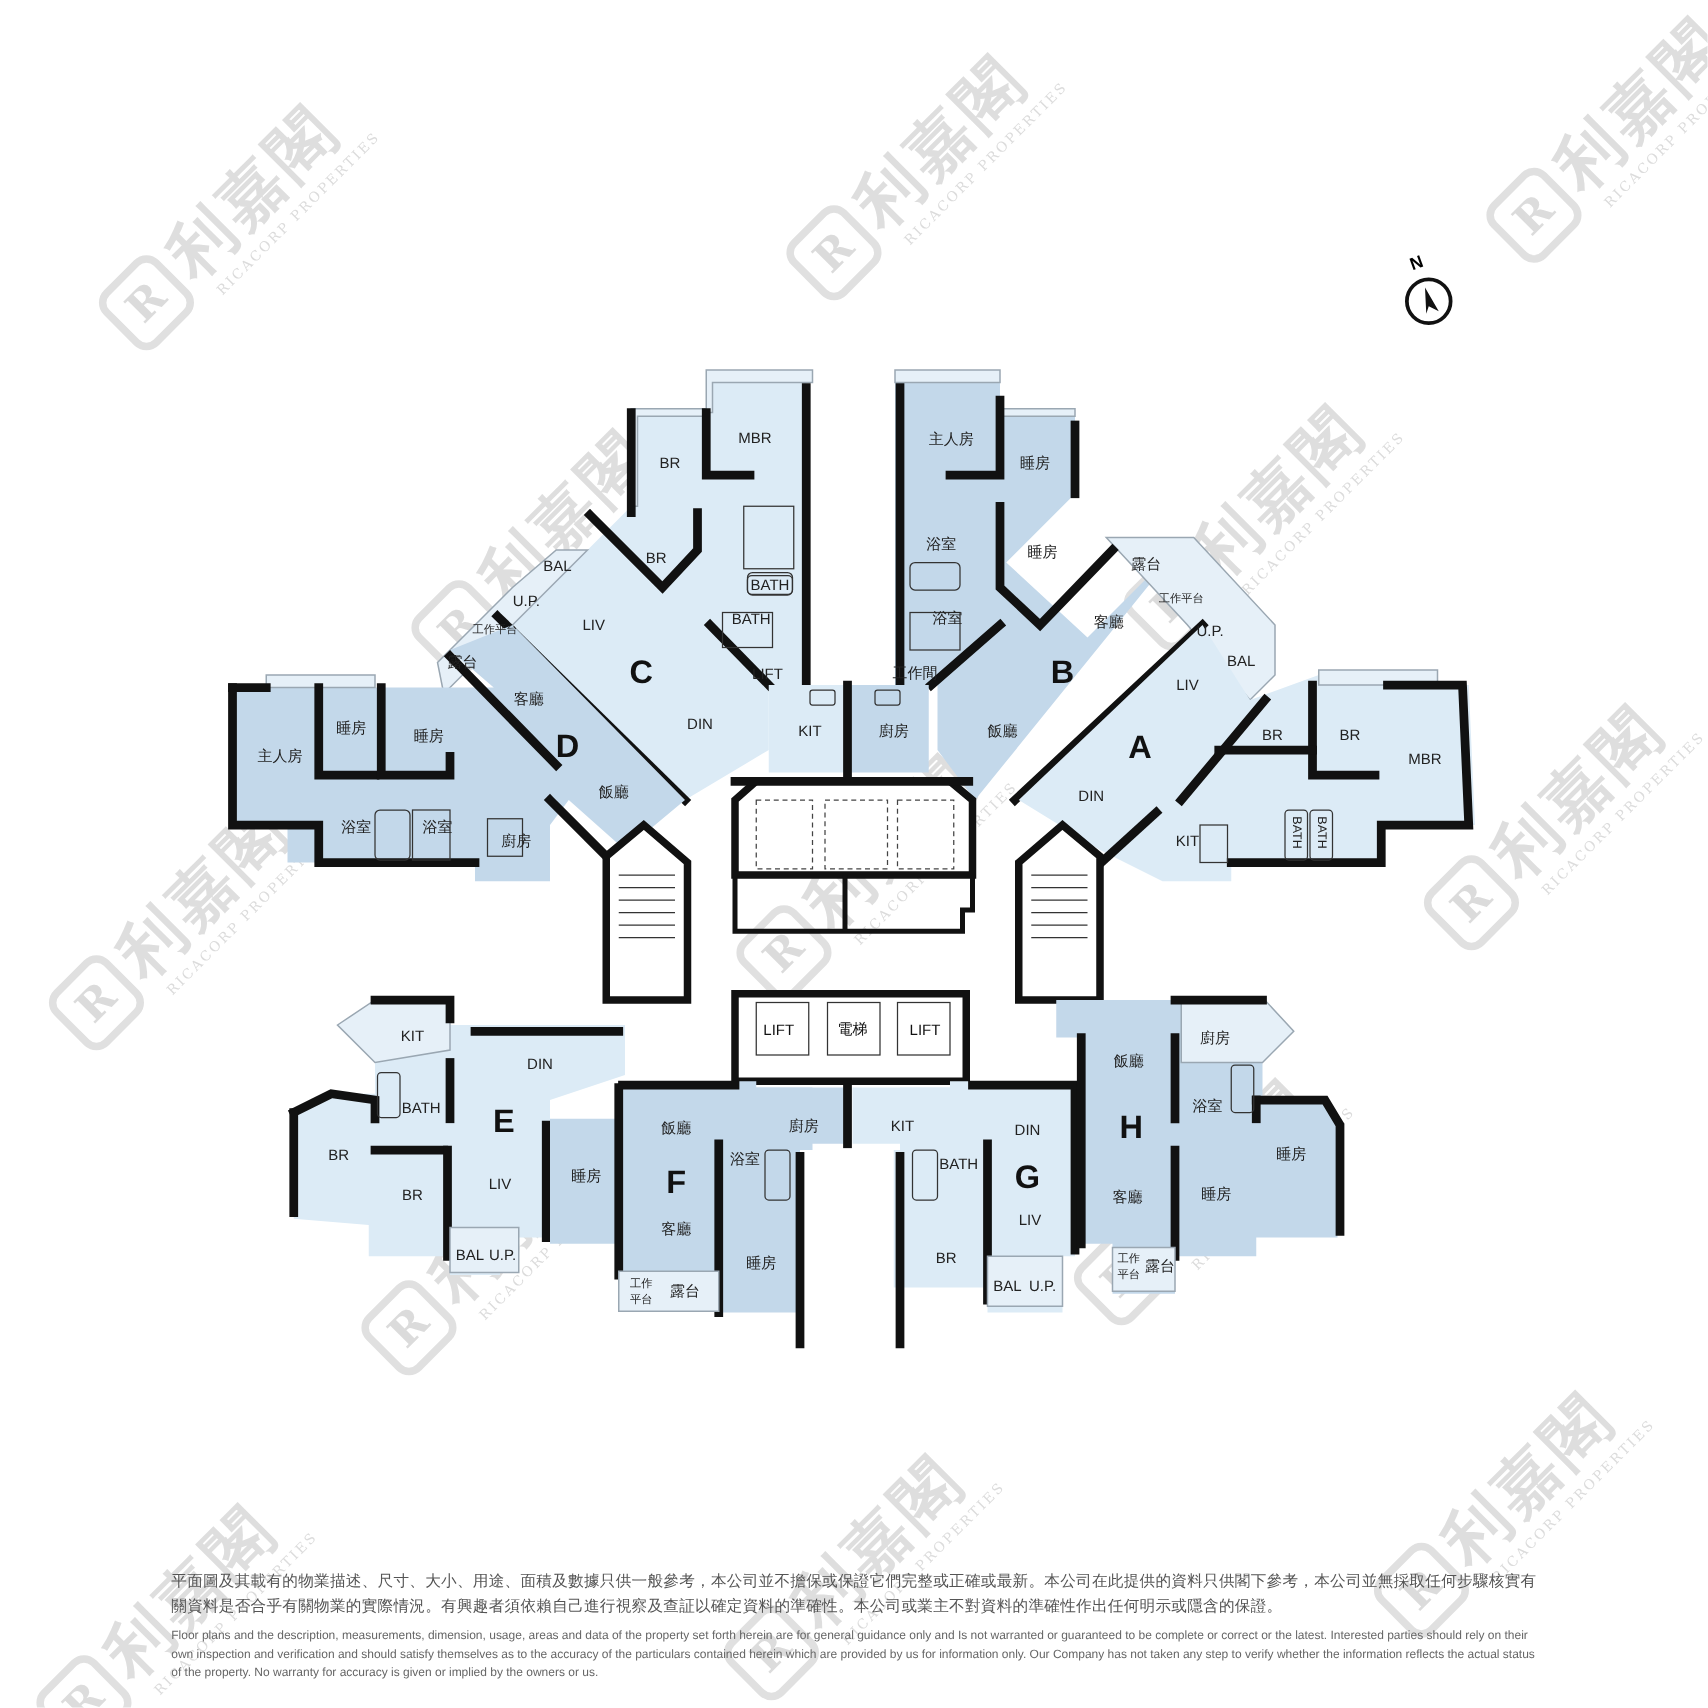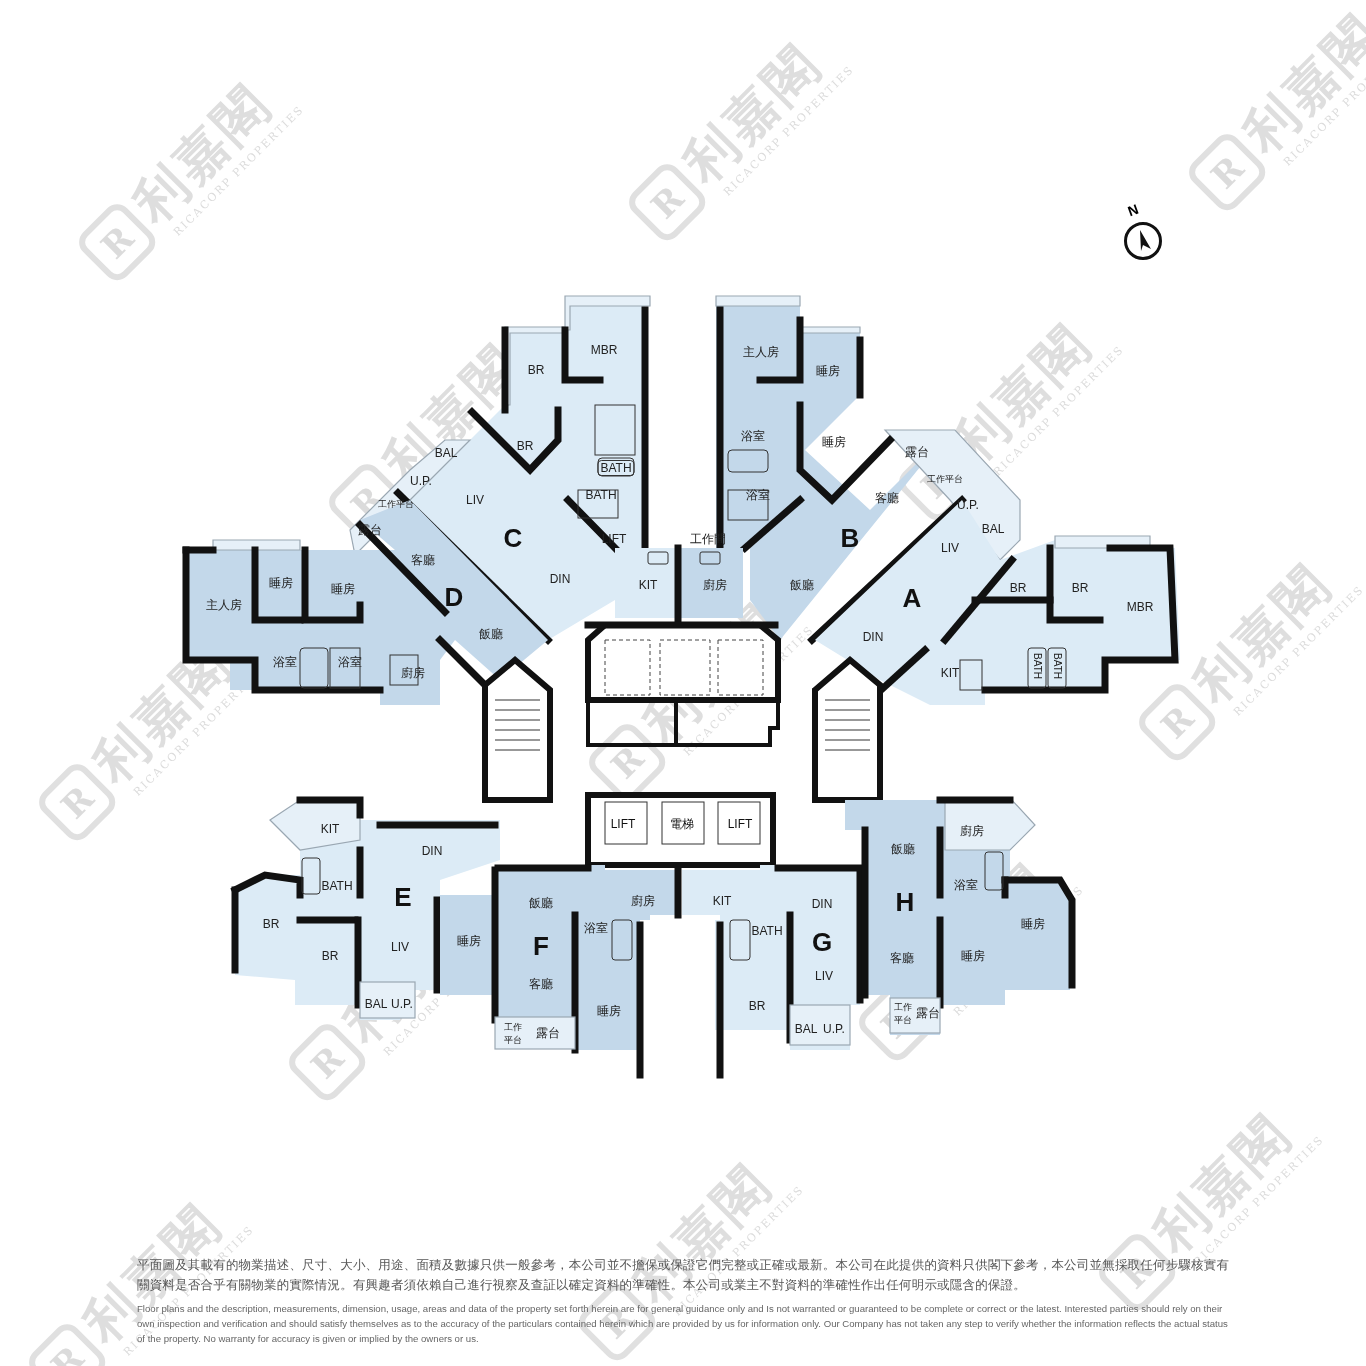--- a/index.html
+++ b/index.html
@@ -273,21 +273,21 @@
   <div class="lbl" style="left:475px;top:500px">LIV</div>
   <div class="unit-letter" style="left:513px;top:538px">C</div>
   <div class="lbl" style="left:560px;top:579px">DIN</div>
   <div class="lbl" style="left:648px;top:585px">KIT</div>
 
   <div class="lbl" style="left:761px;top:352px">主人房</div>
   <div class="lbl" style="left:828px;top:371px">睡房</div>
   <div class="lbl" style="left:834px;top:442px">睡房</div>
   <div class="lbl" style="left:753px;top:436px">浴室</div>
   <div class="lbl" style="left:758px;top:495px">浴室</div>
-  <div class="lbl" style="left:708px;top:539px">工作間</div>
+  <div class="lbl" style="left:732px;top:539px">工作間</div>
   <div class="lbl" style="left:887px;top:498px">客廳</div>
   <div class="lbl" style="left:802px;top:585px">飯廳</div>
   <div class="lbl" style="left:917px;top:452px">露台</div>
   <div class="lbl small" style="left:945px;top:479px">工作平台</div>
   <div class="lbl" style="left:715px;top:585px">廚房</div>
   <div class="unit-letter" style="left:850px;top:538px">B</div>
 
   <div class="lbl" style="left:224px;top:605px">主人房</div>
   <div class="lbl" style="left:281px;top:583px">睡房</div>
   <div class="lbl" style="left:343px;top:589px">睡房</div>

